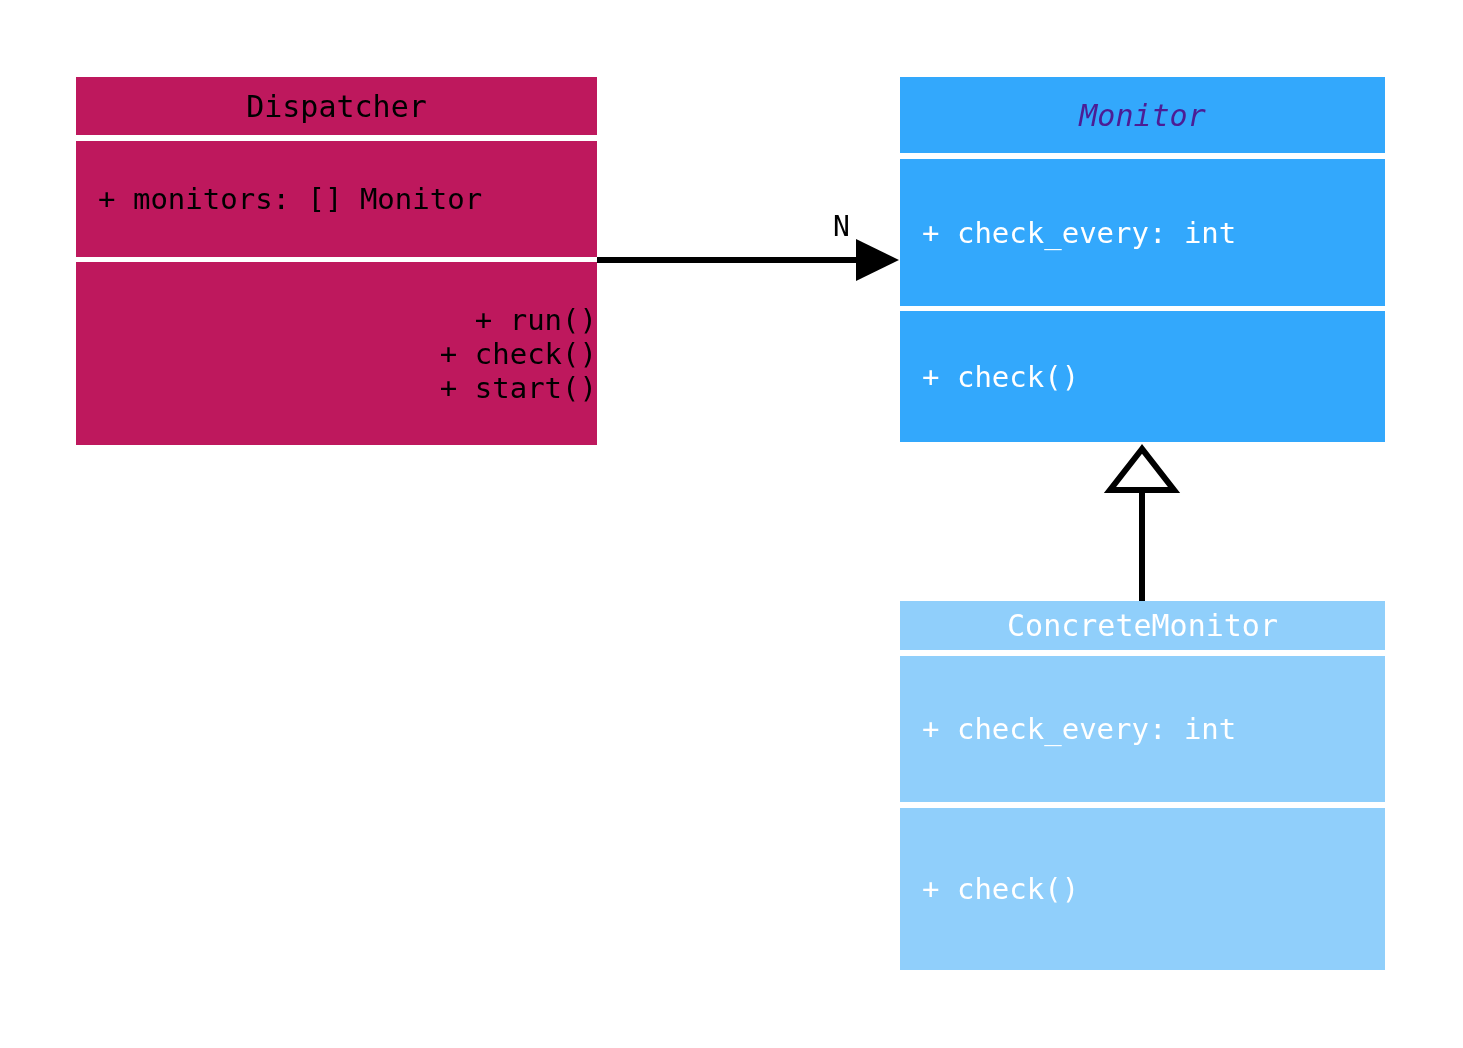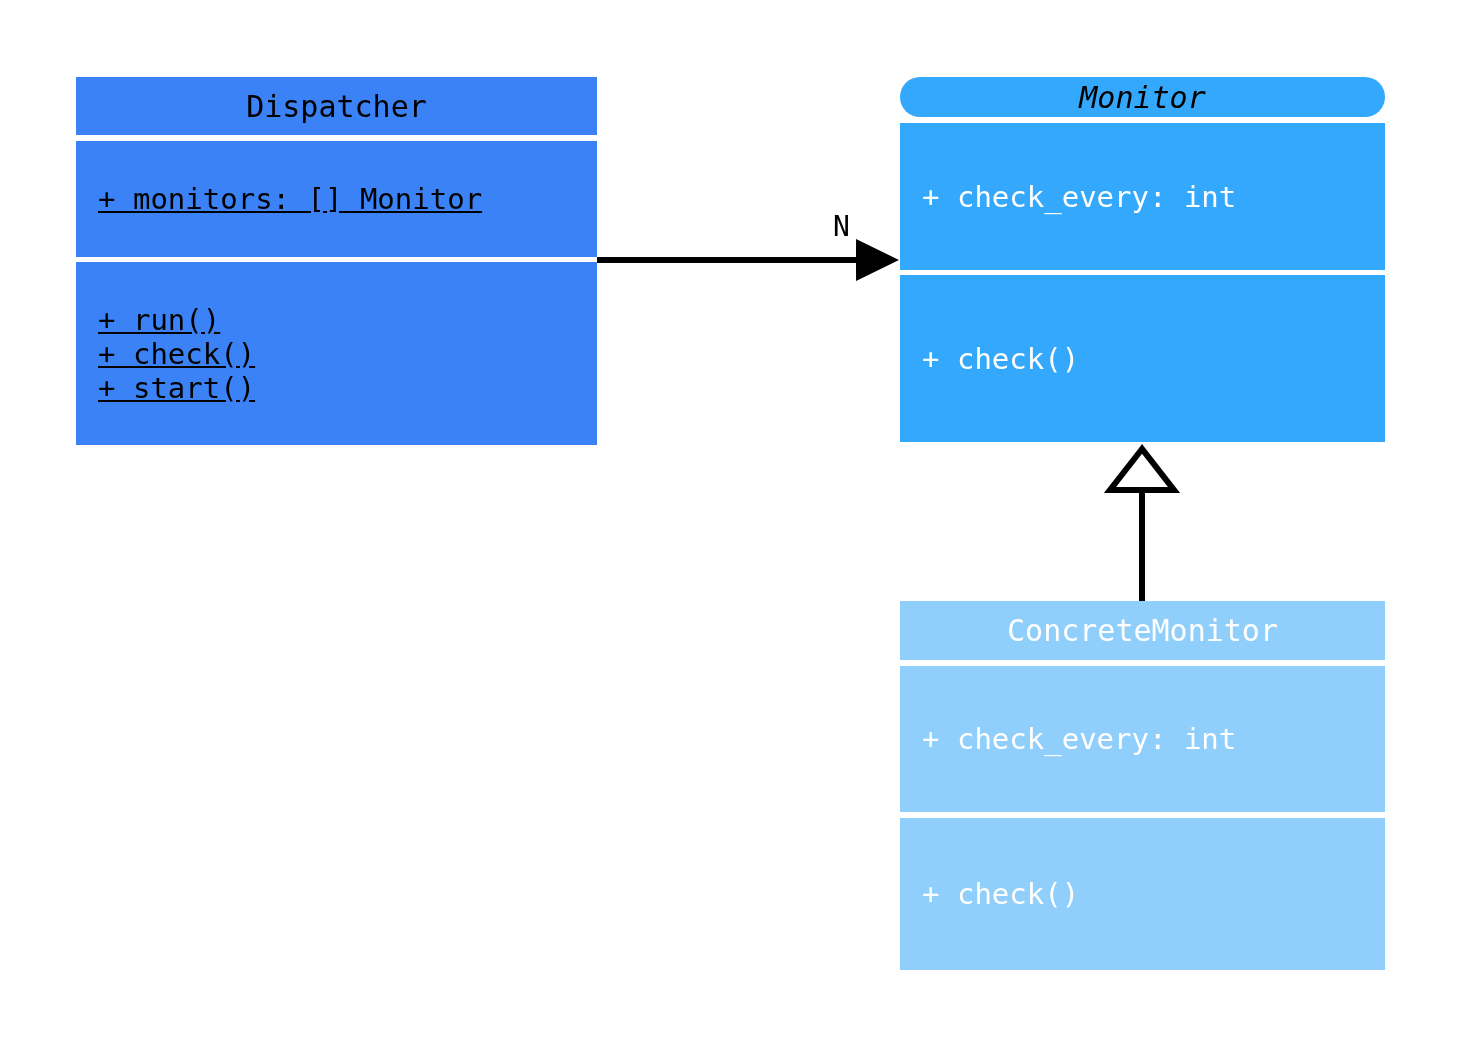--- a/index.html
+++ b/index.html
@@ -58,48 +58,48 @@
     background: #ffffff;
   }
 
   
   #class-dispatcher {
     left: 76px;
     top: 77px;
     width: 521px;
     height: 368px;
   }
-  #class-dispatcher .uml-compartment { background: #3b82f6; }
+  #class-dispatcher .uml-compartment { background: #be185d; }
   #class-dispatcher .uml-title { color: #000000; height: 58px; }
-  #class-dispatcher .uml-member { color: #000000; text-decoration: underline; }
+  #class-dispatcher .uml-member { color: #000000; }
   #dispatcher-attrs { height: 116px; }
-  #dispatcher-methods { flex: 1 1 auto; }
+  #dispatcher-methods { flex: 1 1 auto; align-items: flex-end; }
 
   
   #class-monitor {
     left: 900px;
     top: 77px;
     width: 485px;
     height: 365px;
   }
   #class-monitor .uml-compartment { background: #33a8fc; }
-  #class-monitor .uml-title { color: #000000; height: 40px; border-radius: 25px; }
+  #class-monitor .uml-title { color: #4c1d95; height: 76px; }
   #class-monitor .uml-member { color: #ffffff; }
   #monitor-attrs { height: 147px; }
   #monitor-methods { flex: 1 1 auto; }
 
   
   #class-concretemonitor {
     left: 900px;
     top: 601px;
     width: 485px;
     height: 369px;
   }
   #class-concretemonitor .uml-compartment { background: #90cffb; }
-  #class-concretemonitor .uml-title { color: #ffffff; height: 59px; }
+  #class-concretemonitor .uml-title { color: #ffffff; height: 49px; }
   #class-concretemonitor .uml-member { color: #ffffff; }
   #concrete-attrs { height: 146px; }
   #concrete-methods { flex: 1 1 auto; }
 
   
   .connector-svg {
     position: absolute;
     left: 0;
     top: 0;
     width: 1463px;

